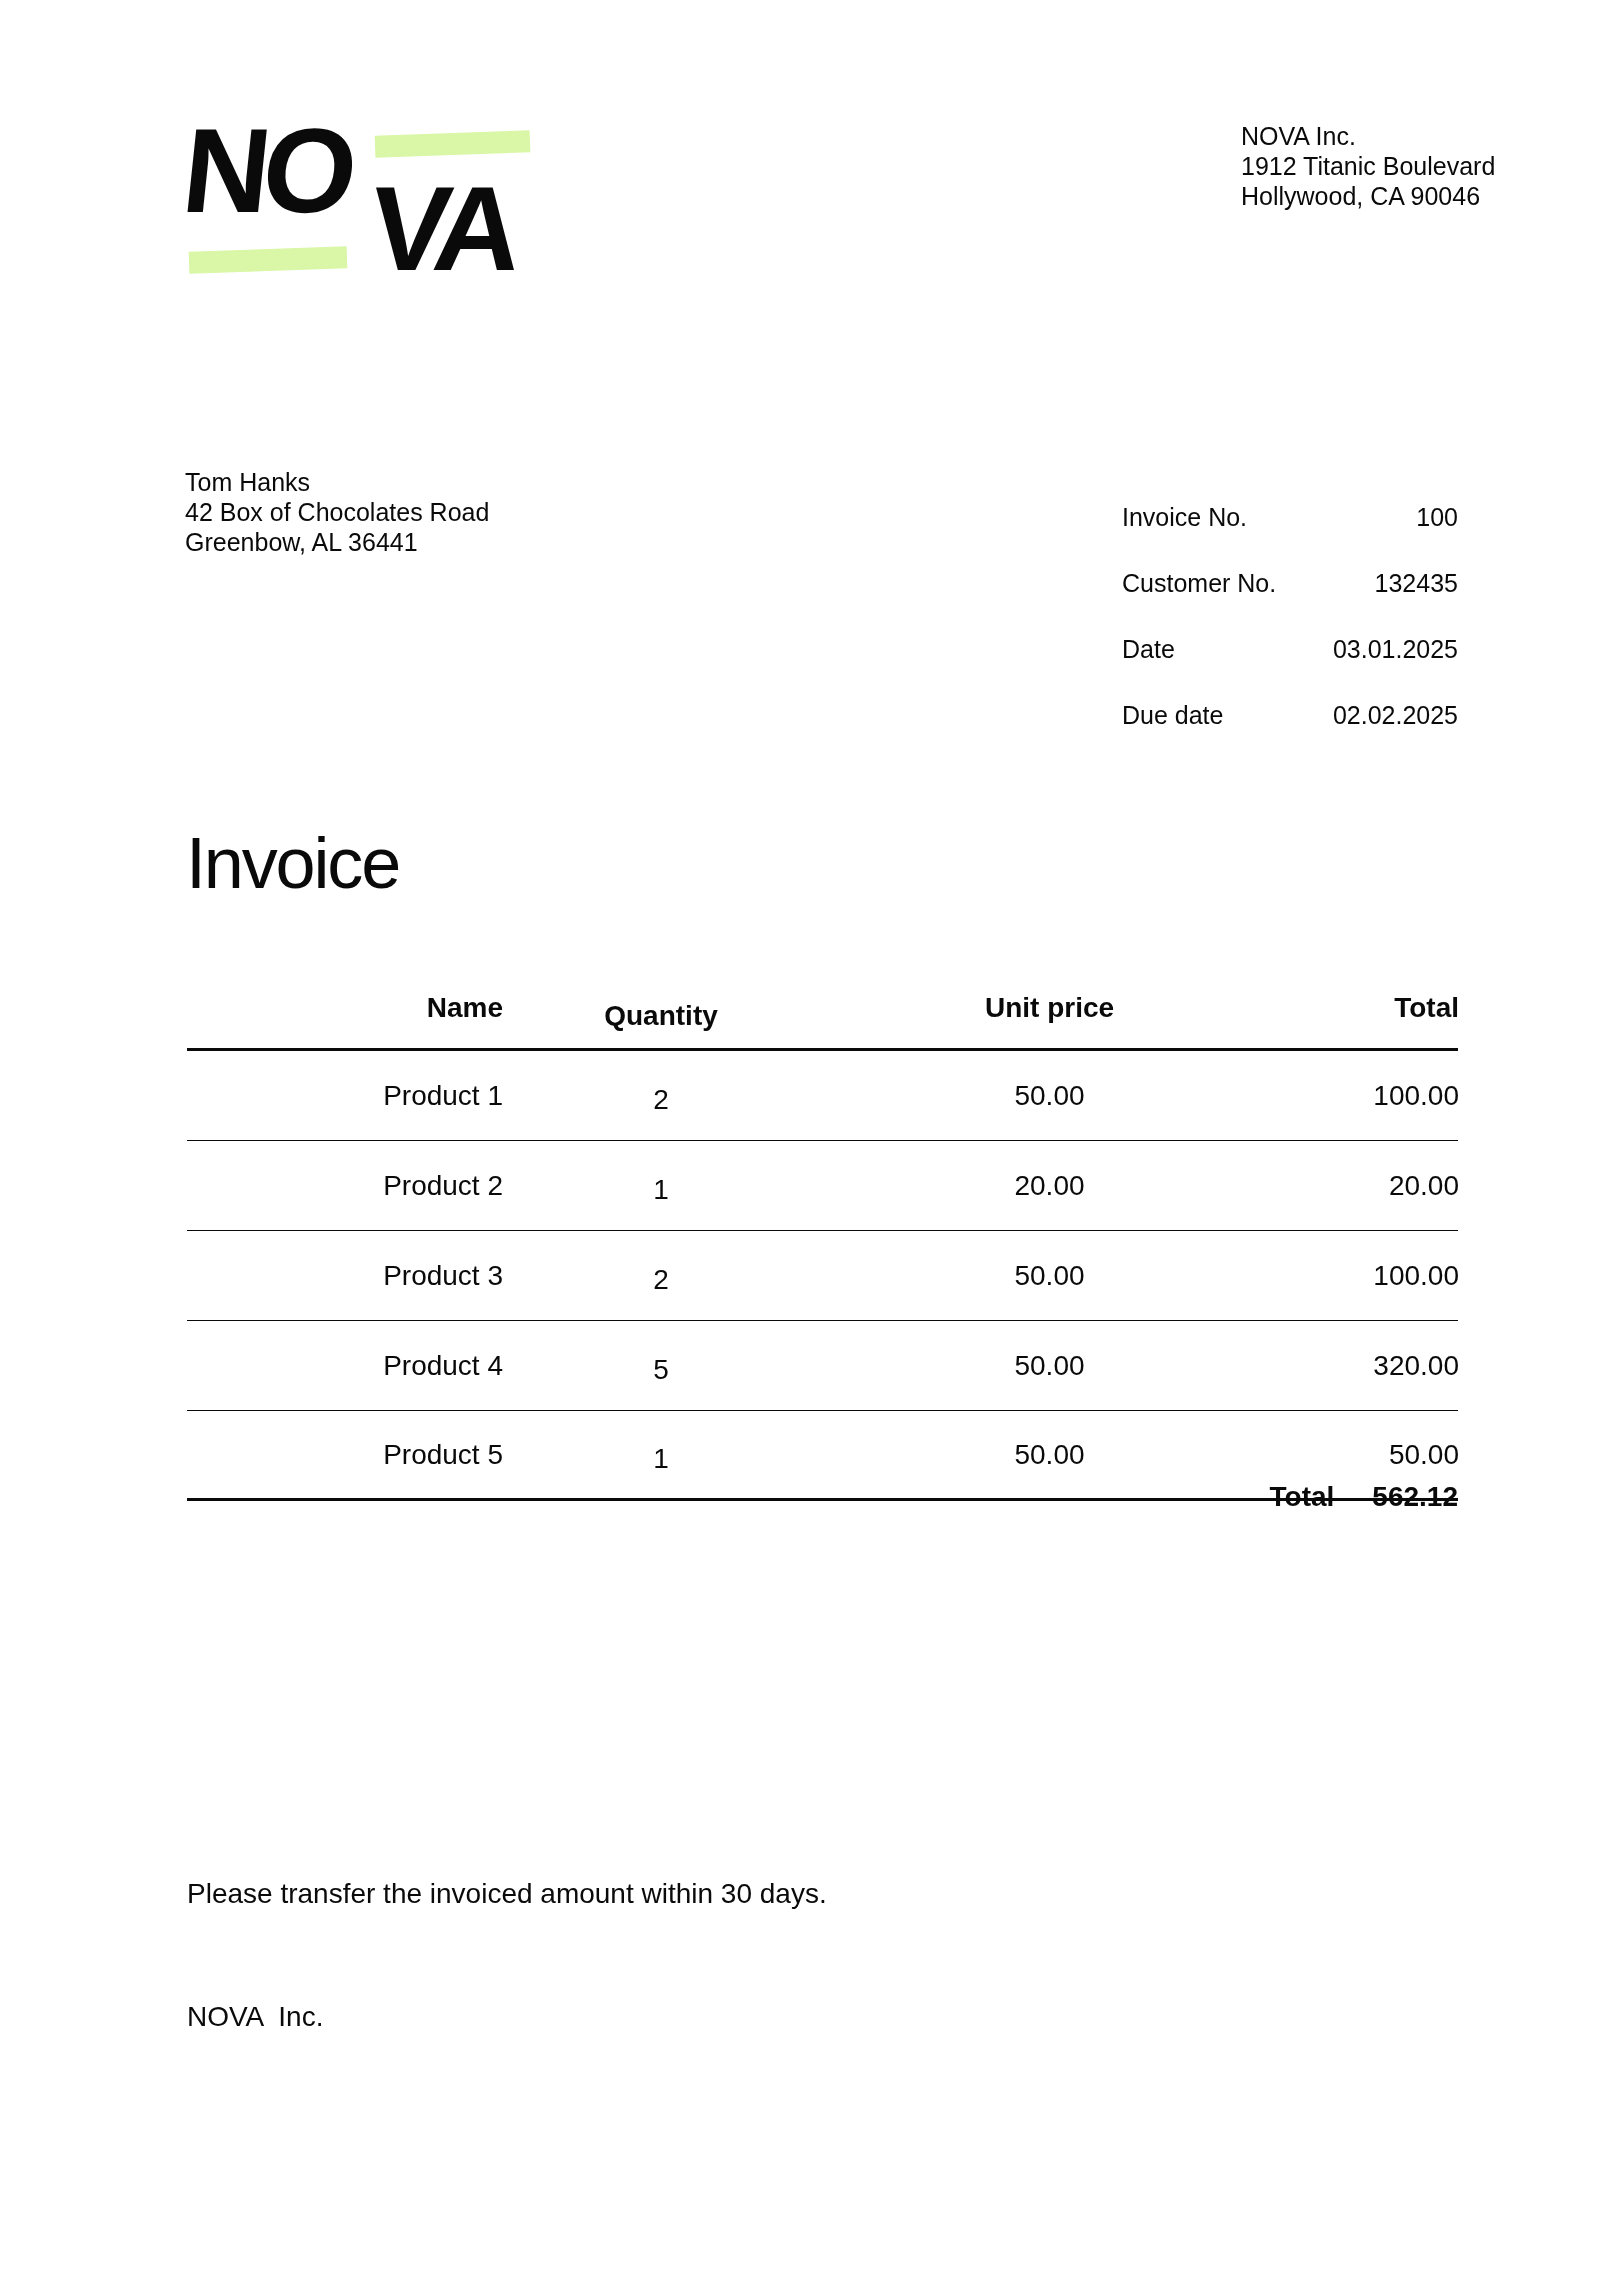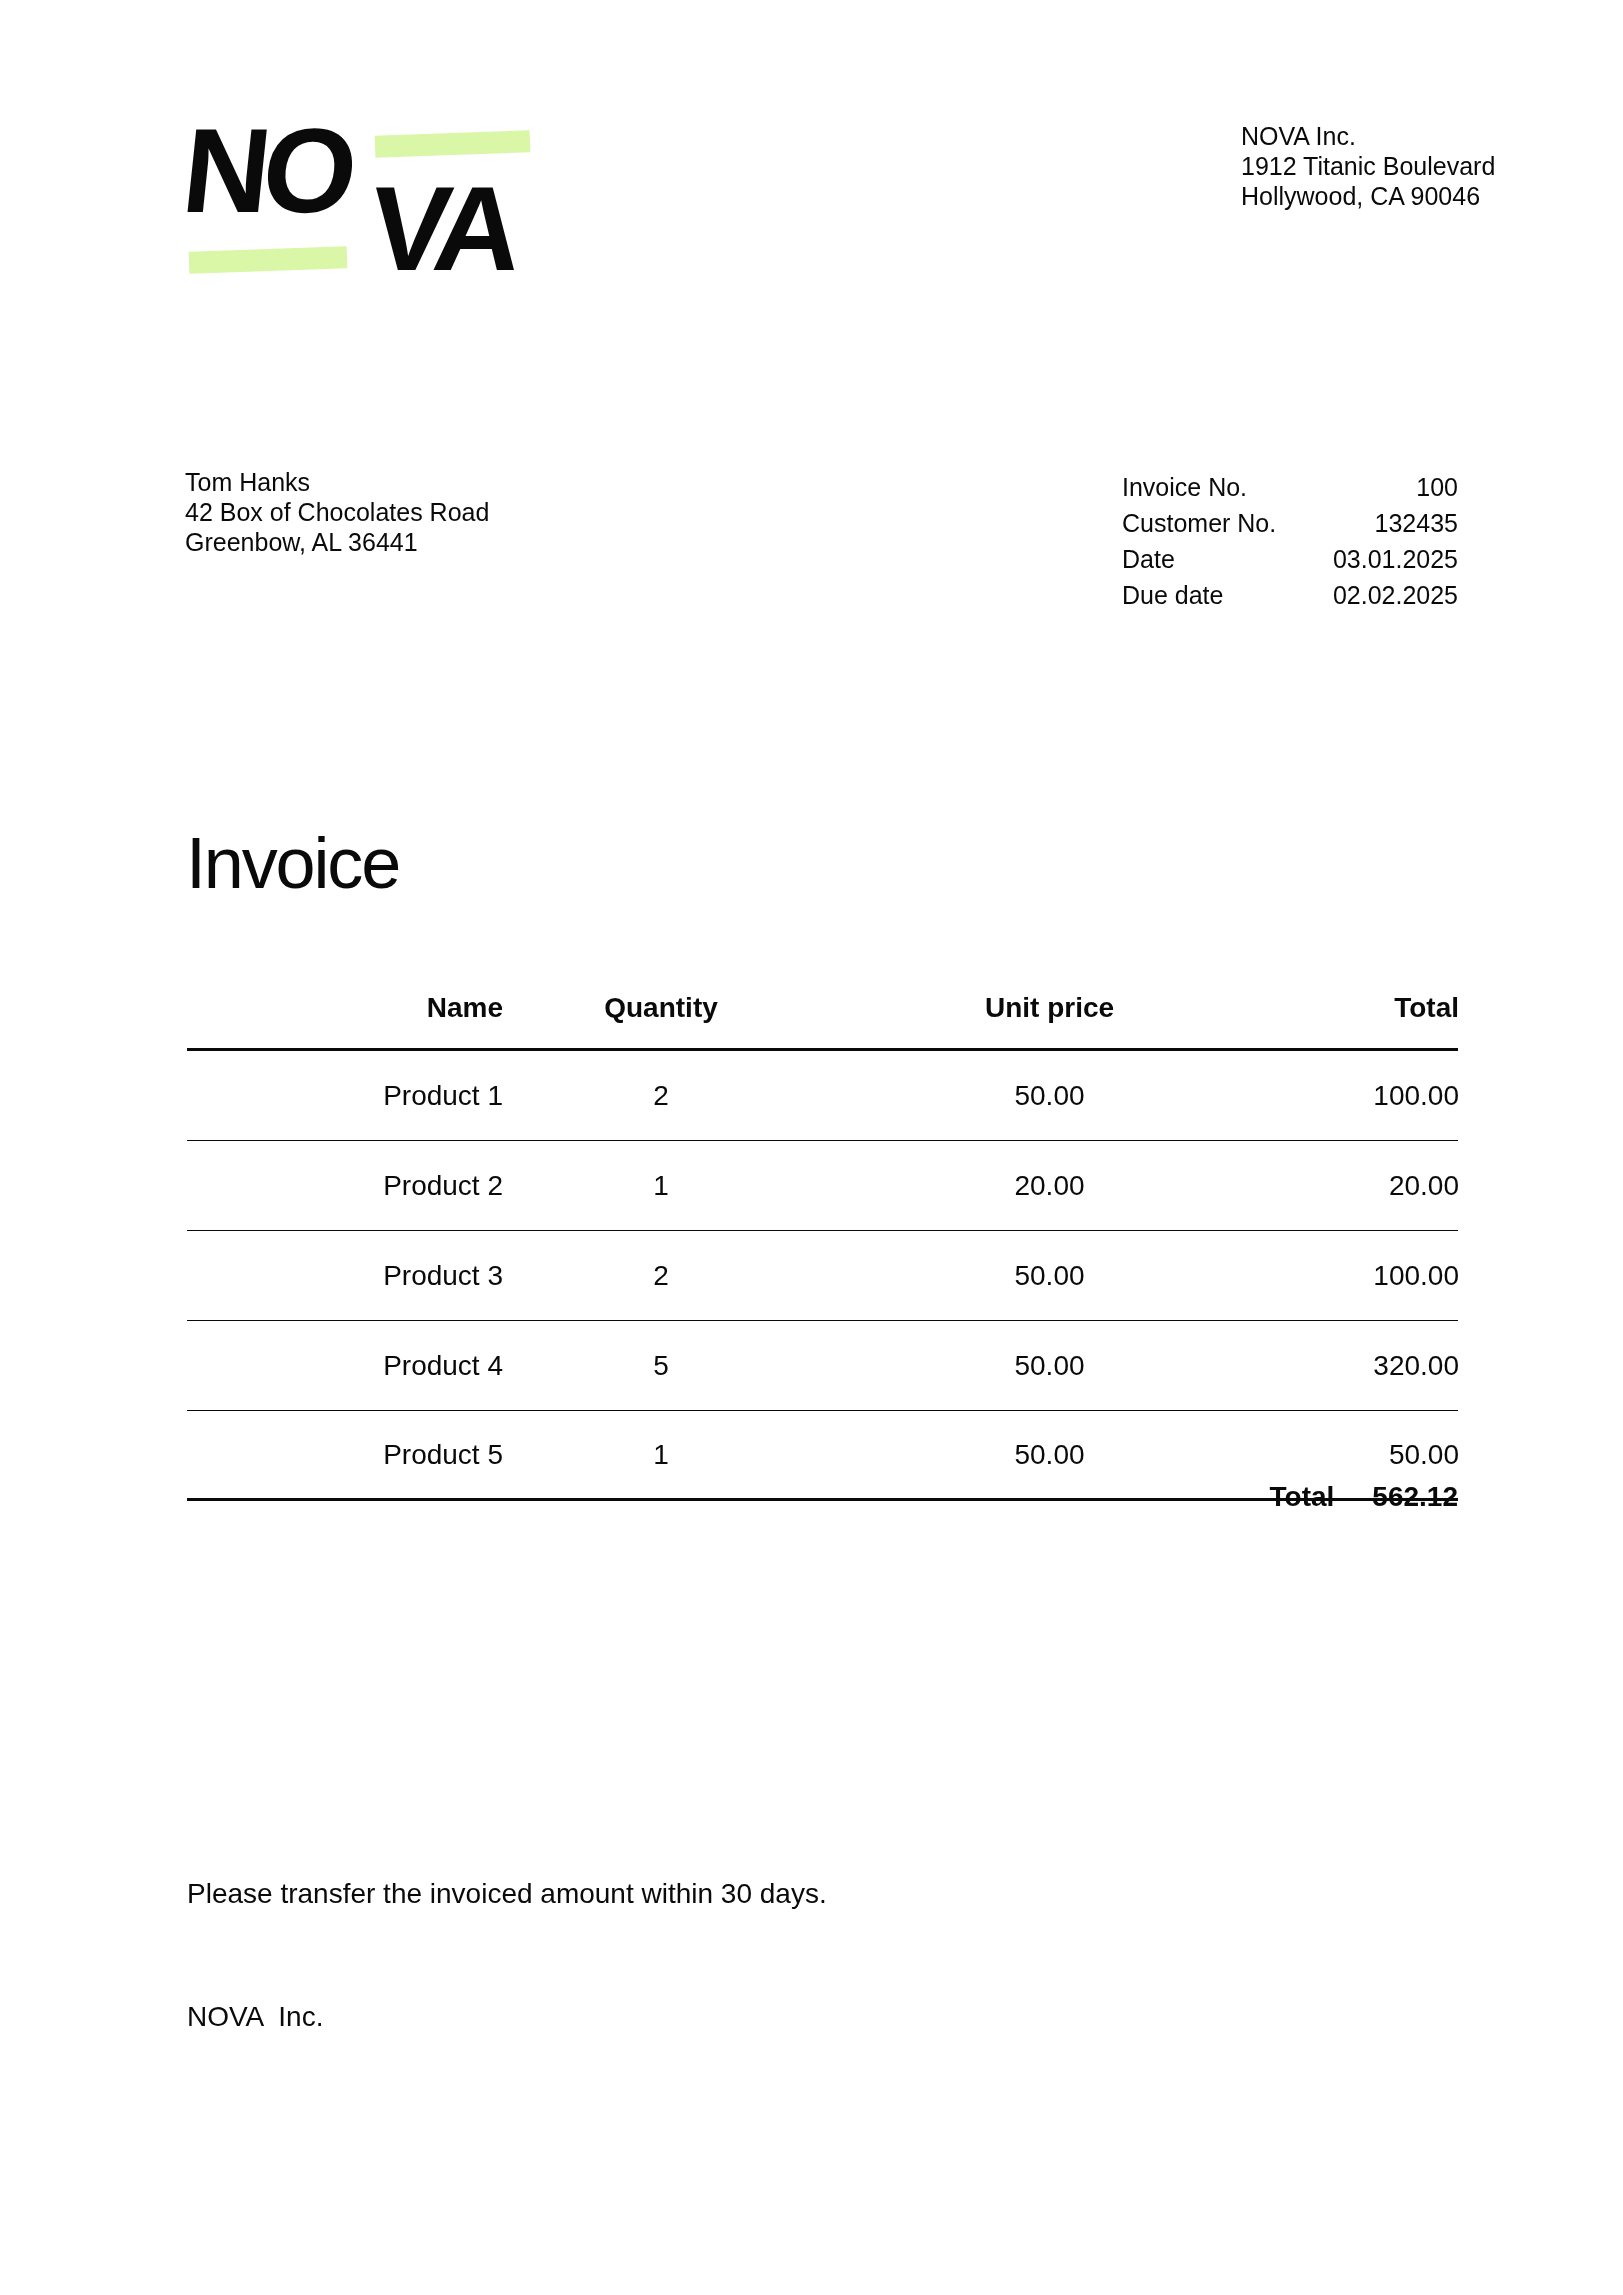--- a/index.html
+++ b/index.html
@@ -39,21 +39,21 @@
   .customer-address {
     position: absolute; left: 185px; top: 467px;
     font-size: 25px; line-height: 30px;
   }
   .addr-line { display: block; }
 
   
   .meta { position: absolute; left: 1122px; top: 469px; width: 336px; }
   .meta-row {
     display: flex; justify-content: space-between;
-    font-size: 25px; line-height: 36px;
+    font-size: 25px; line-height: 36px; margin-top: 30px;
   }
 
   
   .title {
     position: absolute; left: 186px; top: 827px;
     font-size: 72px; font-weight: 400; line-height: 1;
     letter-spacing: -0.03em;
   }
 
   
@@ -69,21 +69,21 @@
   .items-row {
     display: grid;
     grid-template-columns: 316px 316px 461px 179px;
     align-items: center;
     height: 90px;
     font-size: 28px;
     border-bottom: 1.9px solid #0a0a0a;
   }
   .items-row:last-child { border-bottom: 3.8px solid #0a0a0a; }
   .c-name  { text-align: right; }
-  .c-qty   { text-align: center; }
+  .c-qty   { text-align: center; margin-top: 8px; }
   .c-price { text-align: center; }
   .c-total { text-align: right; }
 
   
   .summary {
     position: absolute; left: 187px; top: 1483px; width: 1271px;
     display: flex; justify-content: flex-end; gap: 38px;
     font-size: 28px; font-weight: 700; line-height: 1;
   }
 

